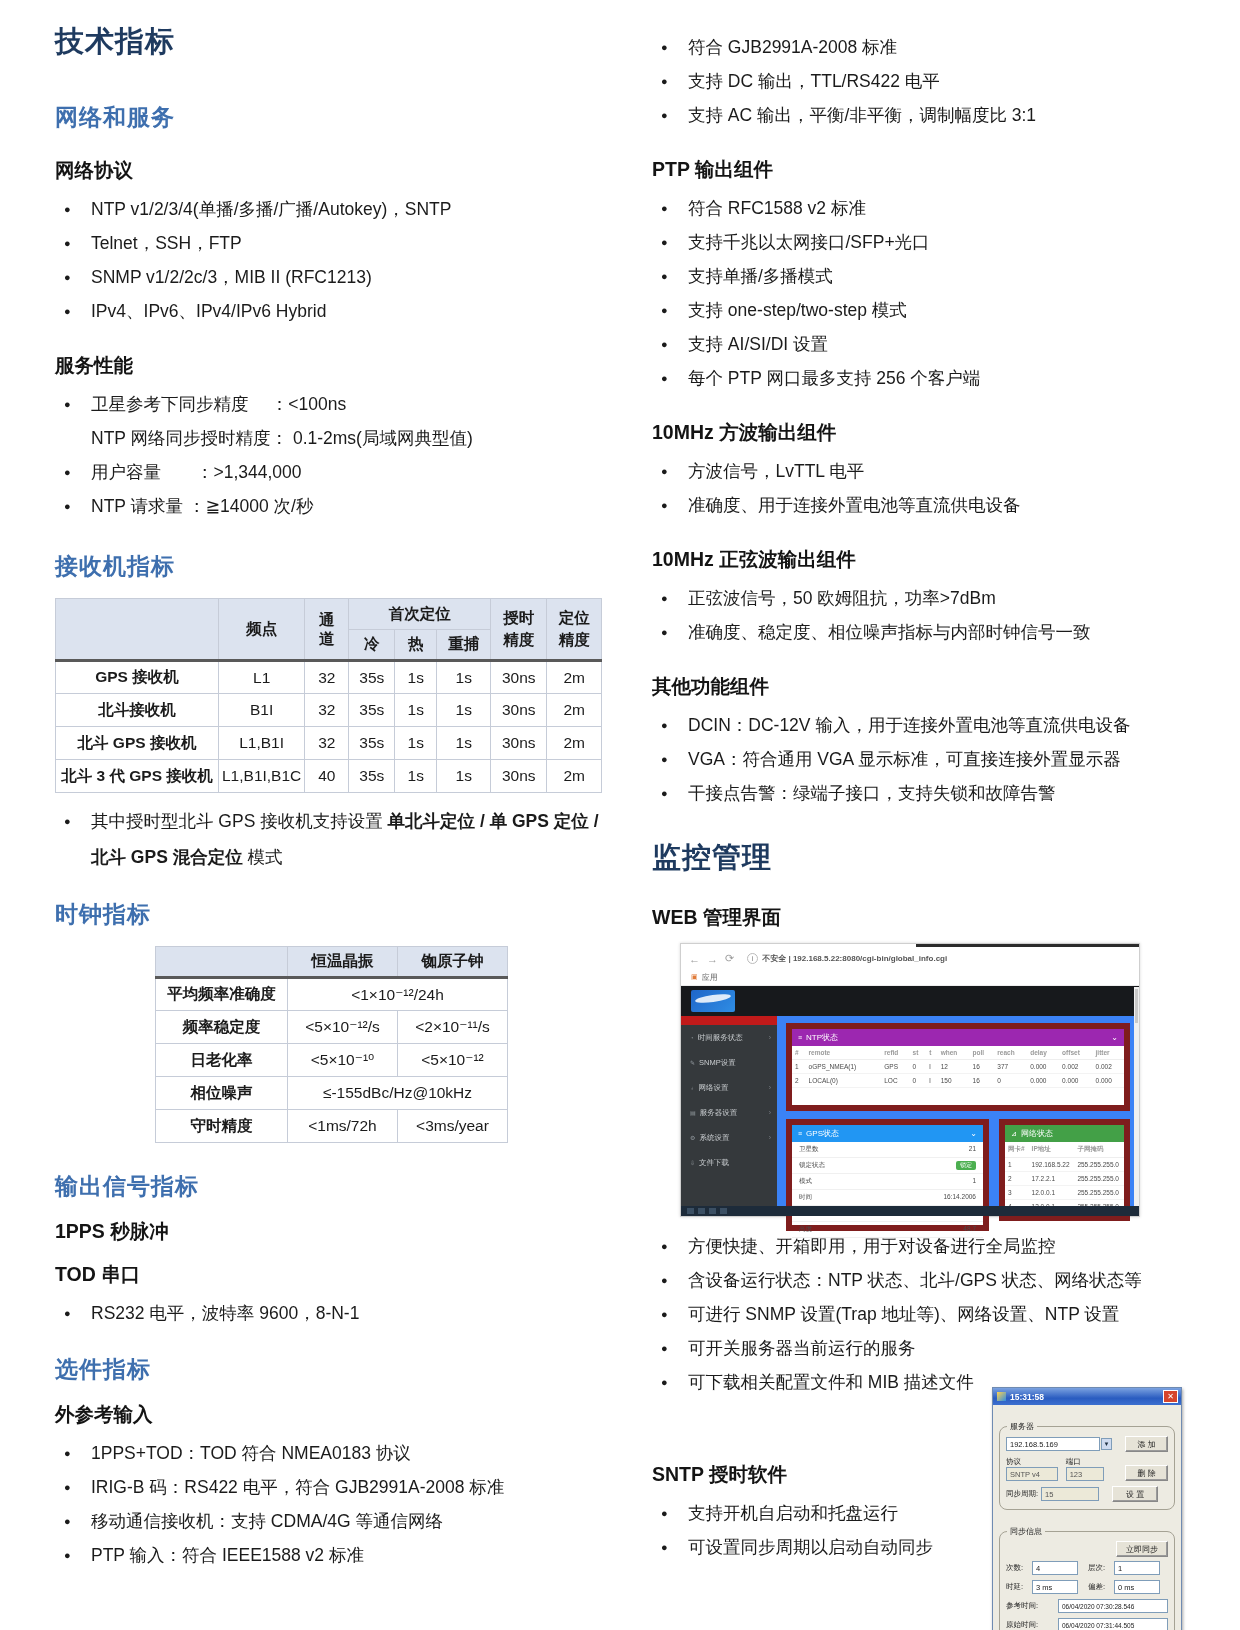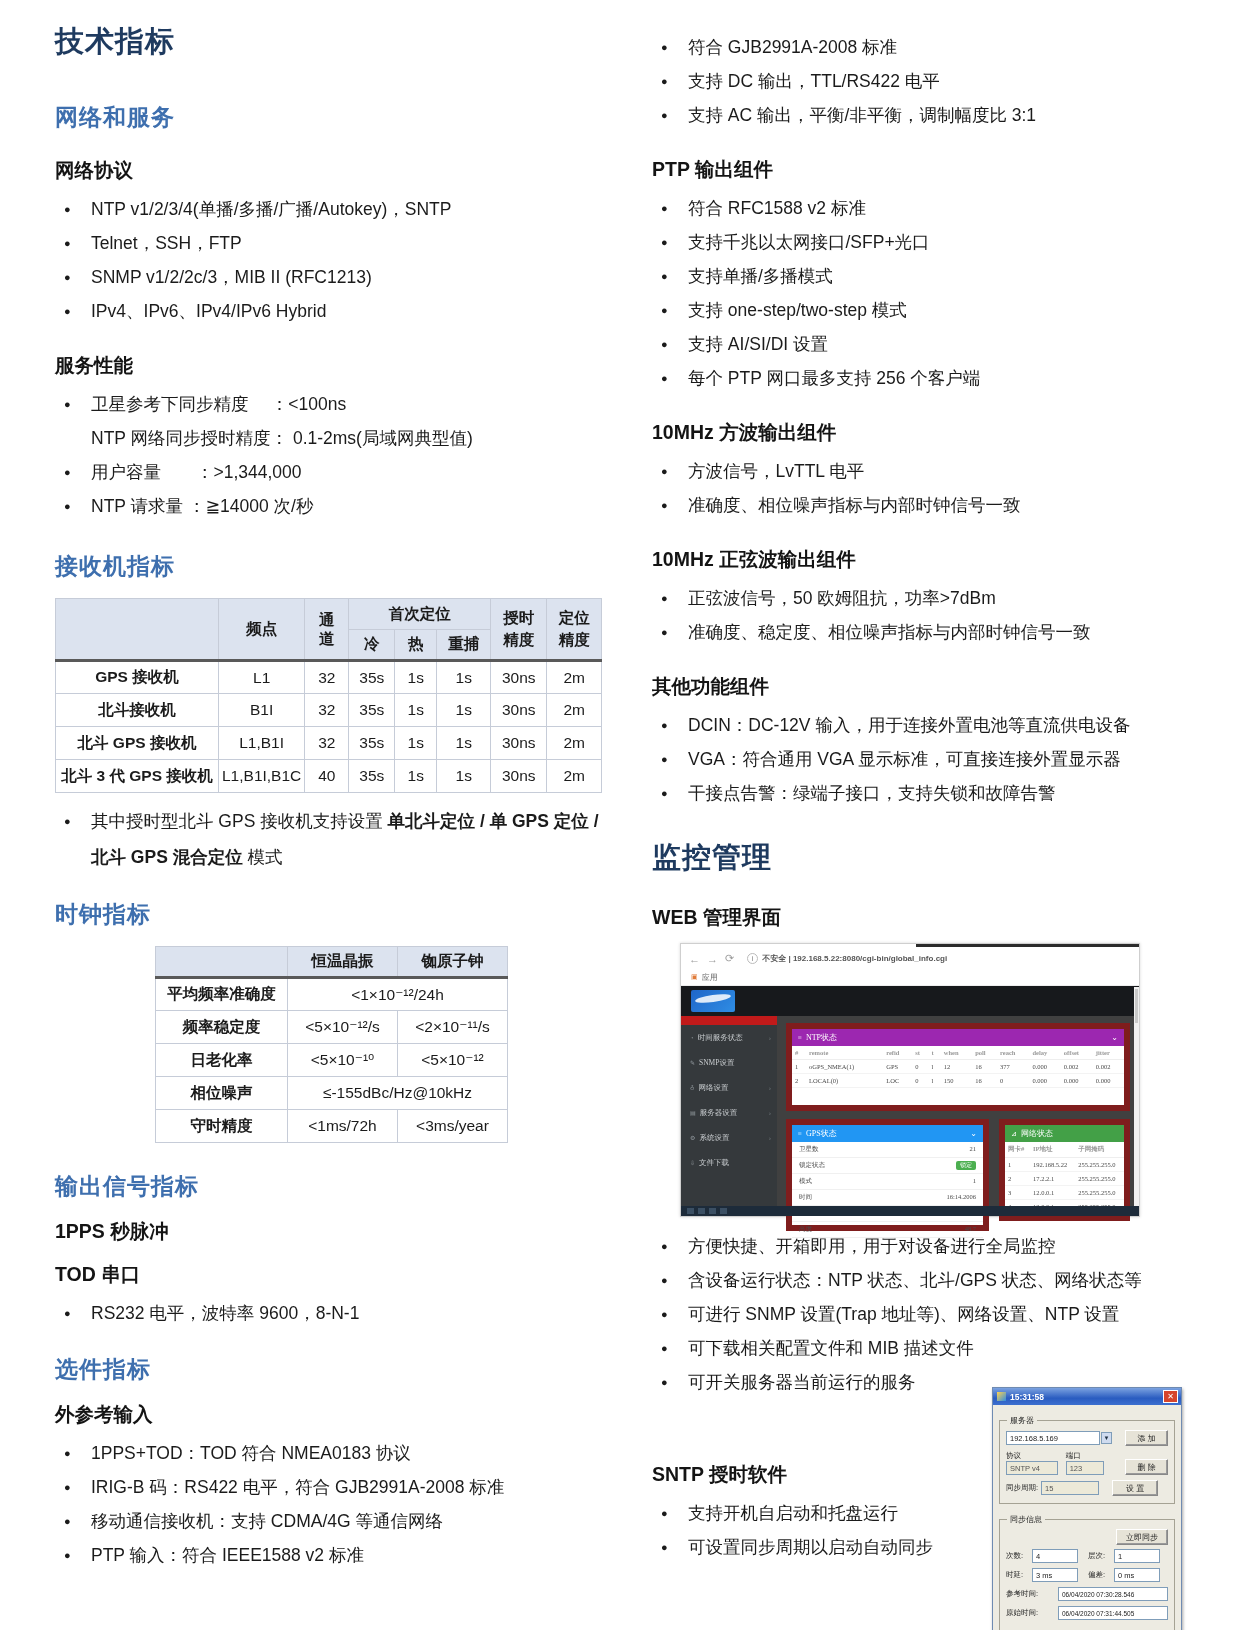--- a/index.html
+++ b/index.html
@@ -42,21 +42,21 @@
   .b-tabline { position:absolute; top:0; left:235px; right:0; height:3px; background:#2b2b2b; }
   .b-top { height:25px; display:flex; align-items:center; padding:4px 6px 0 8px; color:#8a8a8a; }
   .b-nav { font-size:11px; margin-right:7px; color:#9a9a9a; }
   .b-info { font-size:8px; margin:0 4px 0 6px; border:1px solid #bbb; border-radius:50%; width:11px; height:11px; line-height:10px; text-align:center; color:#888; }
   .b-url { font-size:8px; color:#555;font-weight:bold; }
   .b-bm { height:17px; display:flex; align-items:center; padding-left:10px; font-size:8px; color:#666; border-bottom:1px solid #eee; }
   .bm-ico { color:#e07b39; font-size:7px; margin-right:4px; }
   .b-appbar { height:30px; background:#17191c; display:flex; align-items:center; padding-left:10px; }
   .b-logo { width:44px; height:22px; border-radius:2px; background:linear-gradient(135deg,#1f66c9,#2f8de4); position:relative; overflow:hidden; }
   .b-logo::after { content:""; position:absolute; left:4px; top:5px; width:36px; height:7px; border-radius:50%; background:rgba(255,255,255,.85); transform:rotate(-8deg); }
-  .b-body { display:flex; height:191px; background:#404040;font-family:Liberation Serif, serif; }
+  .b-body { display:flex; height:191px; background:#3b82f6; }
   .b-side { width:96px; background:#35393c; flex-shrink:0; }
   .b-active { height:9px; background:#c11a1a; }
   .b-sitem { height:25px; display:flex; align-items:center; padding:0 6px 0 9px; color:#c9cdd0; font-size:7.5px; }
   .b-sico { font-size:6px; margin-right:4px; color:#8f969b; }
   .b-chev { margin-left:auto; color:#777e84; font-size:7px; }
   .b-content { position:relative; flex:1; }
   .panel { position:absolute; background:#fff; border:6px solid #7f1d1d; }
   .p-head { height:17px; display:flex; align-items:center; padding:0 6px; color:#fff; font-size:8px; }
   .p-ico { margin-right:4px; font-size:7px; }
   .p-chev { margin-left:auto; font-size:8px; }
@@ -75,21 +75,21 @@
   .b-thumb { position:absolute; top:2px; left:1px; width:3px; height:34px; background:#c9c9c9; }
 
   
   .sntp-wrap { position:relative; margin-top:62px; min-height:330px; }
   .sntp-list { width:340px; }
   .xp { position:absolute; top:-74px; right:58px; width:190px; height:362px; background:#edebe2; border:1px solid #6f8bb2; box-shadow:1px 2px 3px rgba(0,0,0,.35); font-family:"Liberation Sans",sans-serif; }
   .xp-title { height:17px; background:linear-gradient(180deg,#7ba2e0 0%,#2a5cc0 60%,#3c6fd0 100%); display:flex; align-items:center; padding:0 3px 0 4px; }
   .xp-ico { width:9px; height:9px; background:linear-gradient(135deg,#ffd24d,#2f8de4); margin-right:4px; }
   .xp-title-text { color:#fff; font-size:8.5px; font-weight:bold; flex:1; }
   .xp-close { width:15px; height:13px; background:#d6452c; border:1px solid #fff; color:#fff; font-size:8px; line-height:11px; text-align:center; }
-  .xp-group { position:relative; border:1px solid #a5a294; border-radius:0; margin:15px 6px 0; padding:9px 6px 6px; }
+  .xp-group { position:relative; border:1px solid #a5a294; border-radius:8px; margin:21px 6px 0; padding:9px 6px 6px; }
   .xp-group-label { position:absolute; top:-6px; left:7px; background:#edebe2; font-size:8px; color:#222; padding:0 3px; }
   .xp-row { display:flex; align-items:center; margin-bottom:5px; }
   .xp-field { border:1px solid #7f9db9; background:#fff; height:14px; font-size:7.5px; color:#222; display:flex; align-items:center; padding:0 3px; }
   .xp-field.gray { background:#ece9d8; color:#555; }
   .xp-drop { width:12px; height:12px; border:1px solid #7f9db9; background:#cfdbef; font-size:6px; line-height:11px; text-align:center; color:#234; margin-left:1px; }
   .xp-btn { background:#e6e3d7; border:1px solid #888; border-top-color:#fff; border-left-color:#fff; box-shadow:inset -1px -1px 0 #9a9a9a; font-size:8px; height:16px; display:flex; align-items:center; justify-content:center; }
   .xp-lab { font-size:7.5px; color:#222; }
   .xp-time-lab { width:52px; font-size:7.5px; color:#222; flex-shrink:0; }
 
   .web-bullets { margin-top:12px; }
@@ -260,21 +260,21 @@
       <li>支持千兆以太网接口/SFP+光口</li>
       <li>支持单播/多播模式</li>
       <li>支持 one-step/two-step 模式</li>
       <li>支持 AI/SI/DI 设置</li>
       <li>每个 PTP 网口最多支持 256 个客户端</li>
     </ul>
 
     <div class="h3 mt24">10MHz 方波输出组件</div>
     <ul class="blist mt8">
       <li>方波信号，LvTTL 电平</li>
-      <li>准确度、相位噪声指标与内部时钟信号一致</li>
+      <li>准确度、用于连接外置电池等直流供电设备</li>
     </ul>
 
     <div class="h3 mt24">10MHz 正弦波输出组件</div>
     <ul class="blist mt8">
       <li>正弦波信号，50 欧姆阻抗，功率&gt;7dBm</li>
       <li>准确度、稳定度、相位噪声指标与内部时钟信号一致</li>
     </ul>
 
     <div class="h3 mt24">其他功能组件</div>
     <ul class="blist mt8">
@@ -461,22 +461,22 @@
           <span></span>
           <span></span>
           <span></span>
         </div>
     </div>
 
     <ul class="blist web-bullets">
       <li>方便快捷、开箱即用，用于对设备进行全局监控</li>
       <li>含设备运行状态：NTP 状态、北斗/GPS 状态、网络状态等</li>
       <li>可进行 SNMP 设置(Trap 地址等)、网络设置、NTP 设置</li>
+      <li>可开关服务器当前运行的服务</li>
       <li>可下载相关配置文件和 MIB 描述文件</li>
-      <li>可开关服务器当前运行的服务</li>
     </ul>
 
     <div class="sntp-wrap">
       <div class="h3">SNTP 授时软件</div>
       <ul class="blist mt8 sntp-list">
         <li>支持开机自启动和托盘运行</li>
         <li>可设置同步周期以启动自动同步</li>
 
       </ul>
 

